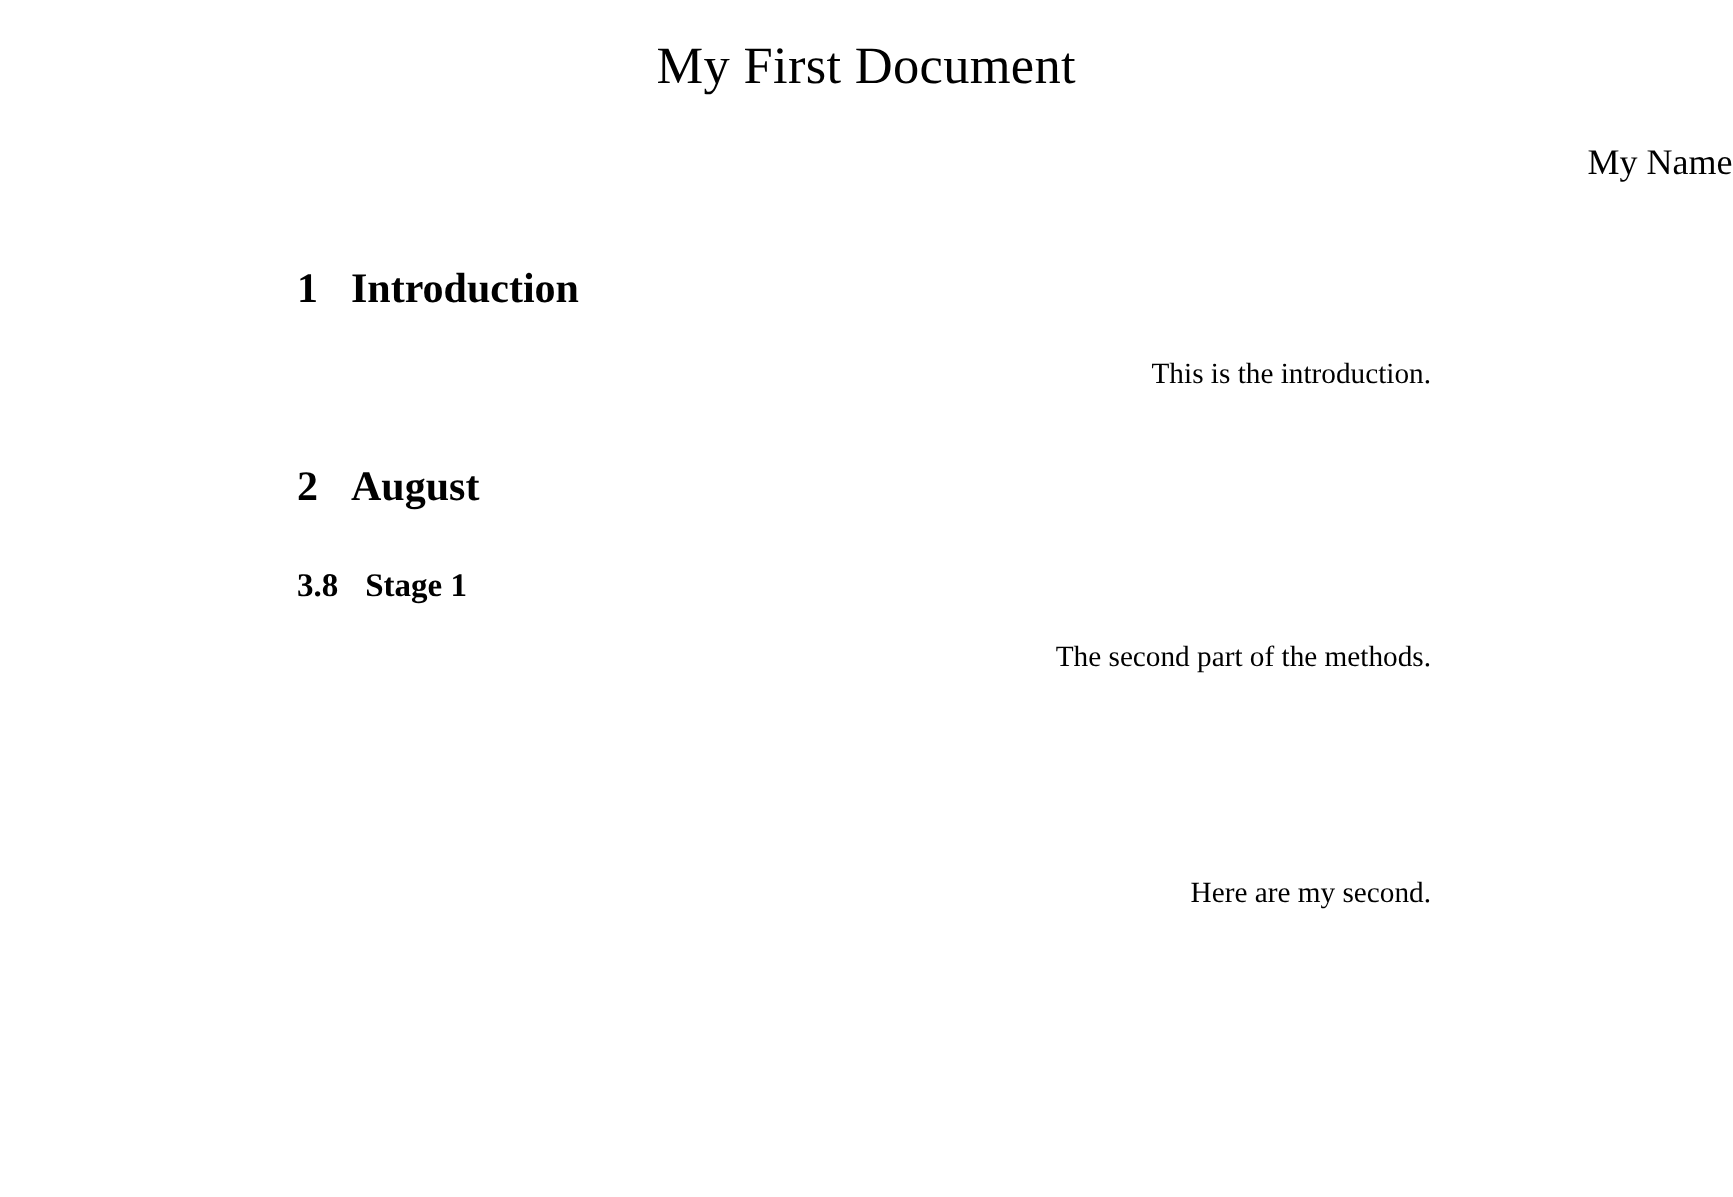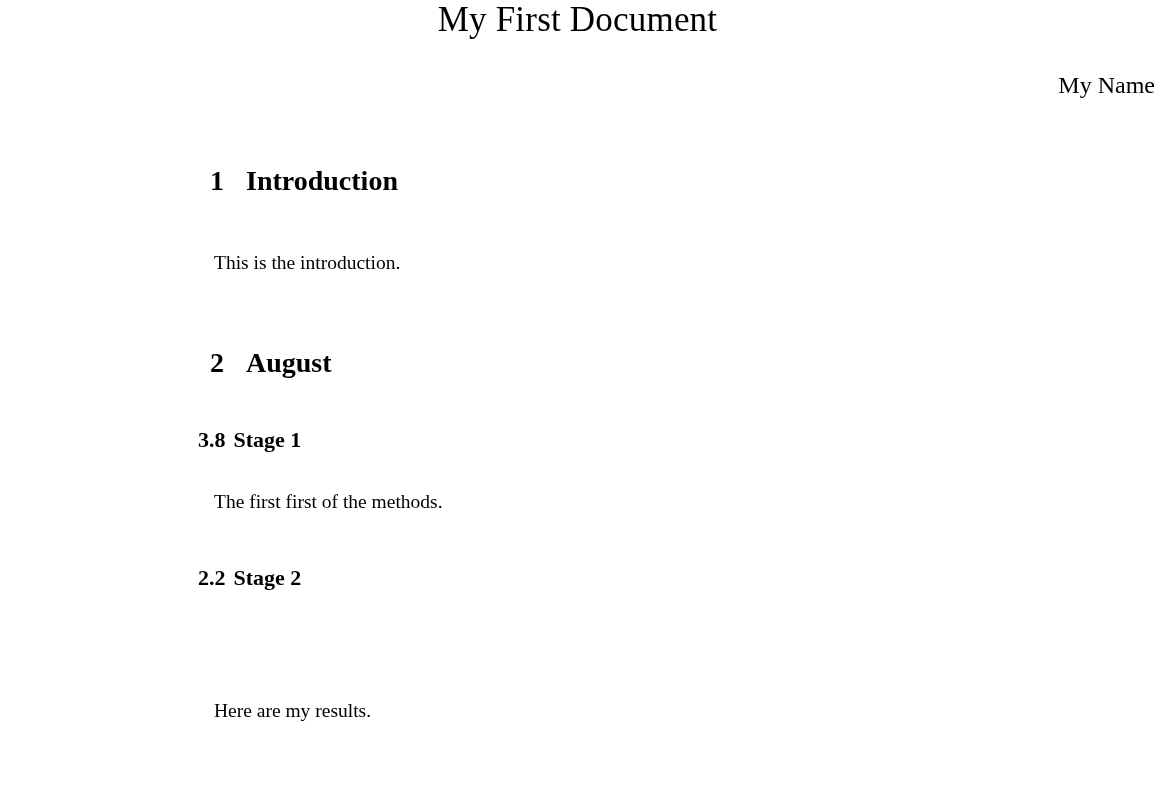--- a/index.html
+++ b/index.html
@@ -19,20 +19,21 @@
     width: 1155px;
     height: 798px;
     box-sizing: border-box;
   }
   .doc-title {
     text-align: center;
     font-size: 35px;
     font-weight: normal;
     letter-spacing: 0.2px;
     margin: 0;
+    padding-top: 24px;
   }
   .doc-author {
     text-align: right;
     font-size: 24px;
     font-weight: normal;
     margin: 0;
     padding-top: 32px;
   }
   .doc-date {
     text-align: center;
@@ -42,41 +43,42 @@
     padding-top: 31px;
   }
   .body-block {
     margin-left: 198px;
     margin-right: 198px;
     padding-top: 54px;
   }
   h1.section {
     font-size: 28px;
     font-weight: bold;
-    margin: 12px;
+    margin: 0;
     padding: 0;
     line-height: 1.15;
   }
   h2.subsection {
     font-size: 22px;
     font-weight: bold;
     margin: 0;
     padding: 0;
     line-height: 1.15;
   }
   .num {
     display: inline-block;
   }
   .sec-gap-1 { margin-left: 22px; }
-  .sec-gap-2 { margin-left: 8px; }
+  .sec-gap-2 { margin-left: 18px; }
   p.para {
     font-size: 19.5px;
-    margin: 16px;
+    margin: 3px;
     padding: 0;
     line-height: 1.2;
+    text-align: right;
   }
   .sp-after-h1 { height: 26px; }
   .sp-after-h2 { height: 22px; }
   .sp-before-h1 { height: 44px; }
   .sp-before-h2 { height: 36px; }
 </style>
 </head>
 <body>
 
 <div class="page">
@@ -95,26 +97,23 @@
     <div class="sp-before-h1"></div>
     <h1 class="section">
       <span class="num">2</span><span class="sec-gap-1">August</span>
     </h1>
 
     <div class="sp-before-h2"></div>
     <h2 class="subsection">
       <span class="num">3.8</span><span class="sec-gap-2">Stage 1</span>
     </h2>
     <div class="sp-after-h2"></div>
-    <p class="para">The first first of the methods.</p>
+    <p class="para">The second part of the methods.</p>
 
     <div class="sp-before-h2"></div>
-    <h2 class="subsection">
-      <span class="num">2.2</span><span class="sec-gap-2">Stage 2</span>
-    </h2>
     <div class="sp-after-h2"></div>
 
     <div class="sp-before-h1"></div>
     <div class="sp-after-h1"></div>
-    <p class="para">Here are my results.</p>
+    <p class="para">Here are my second.</p>
 
   </div>
 </div>
 
 </body></html>

